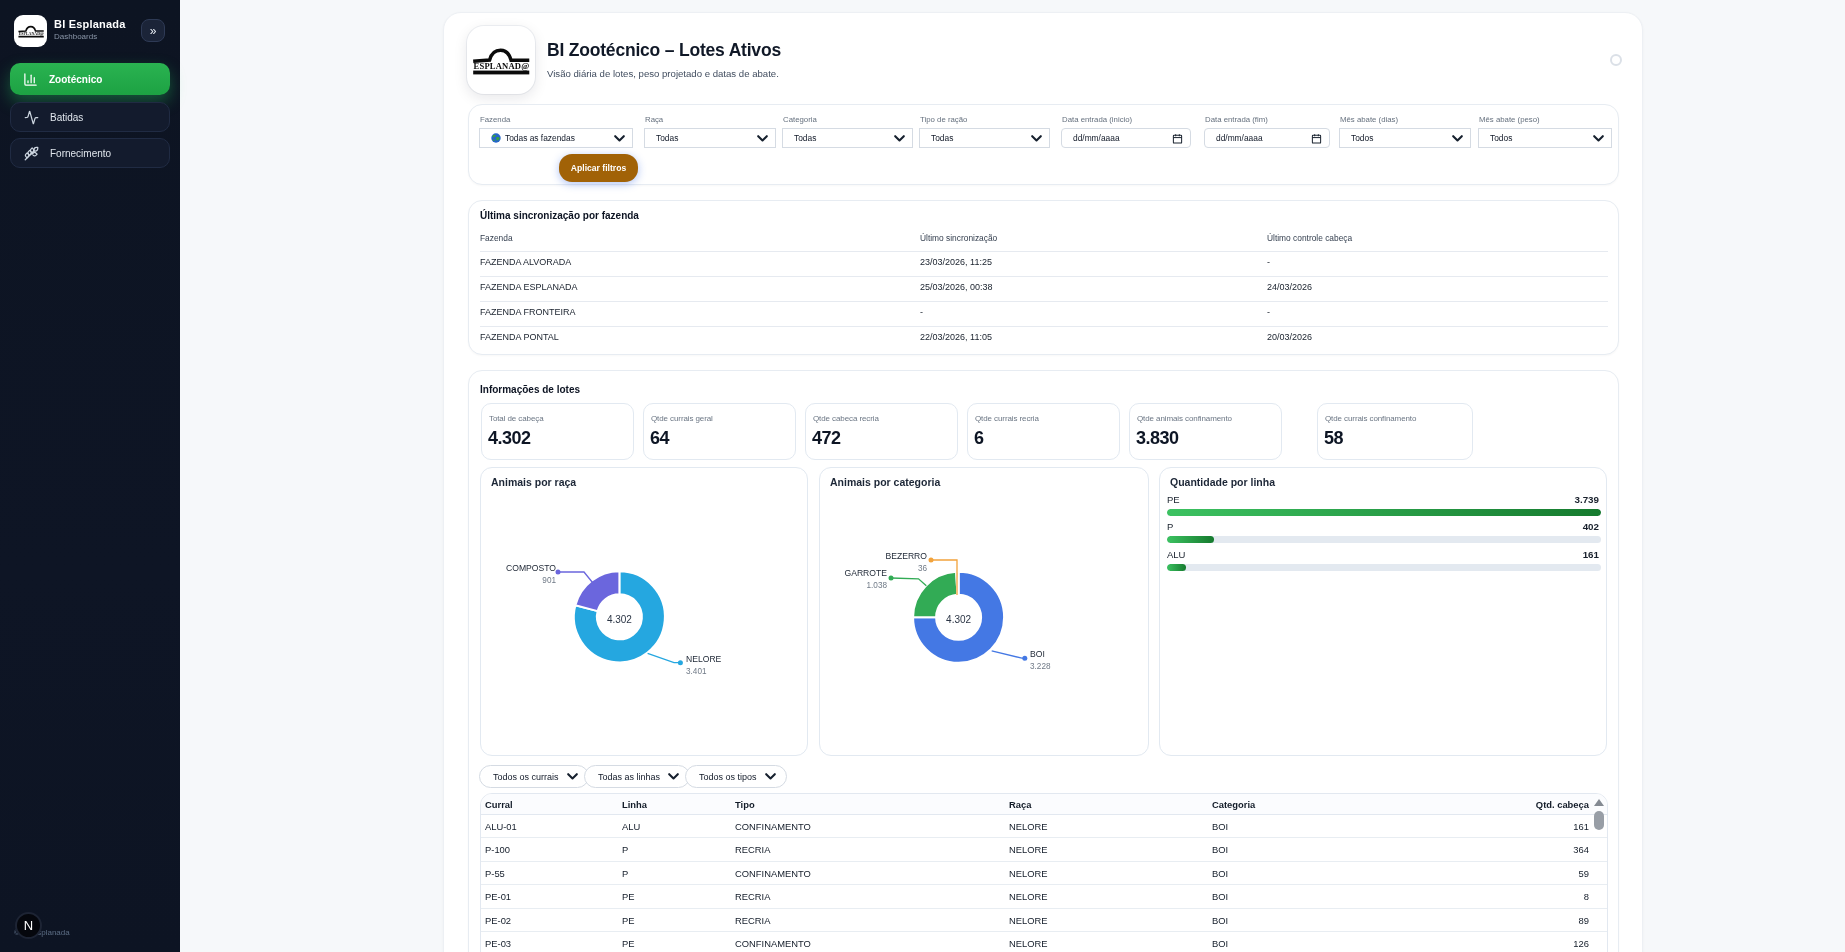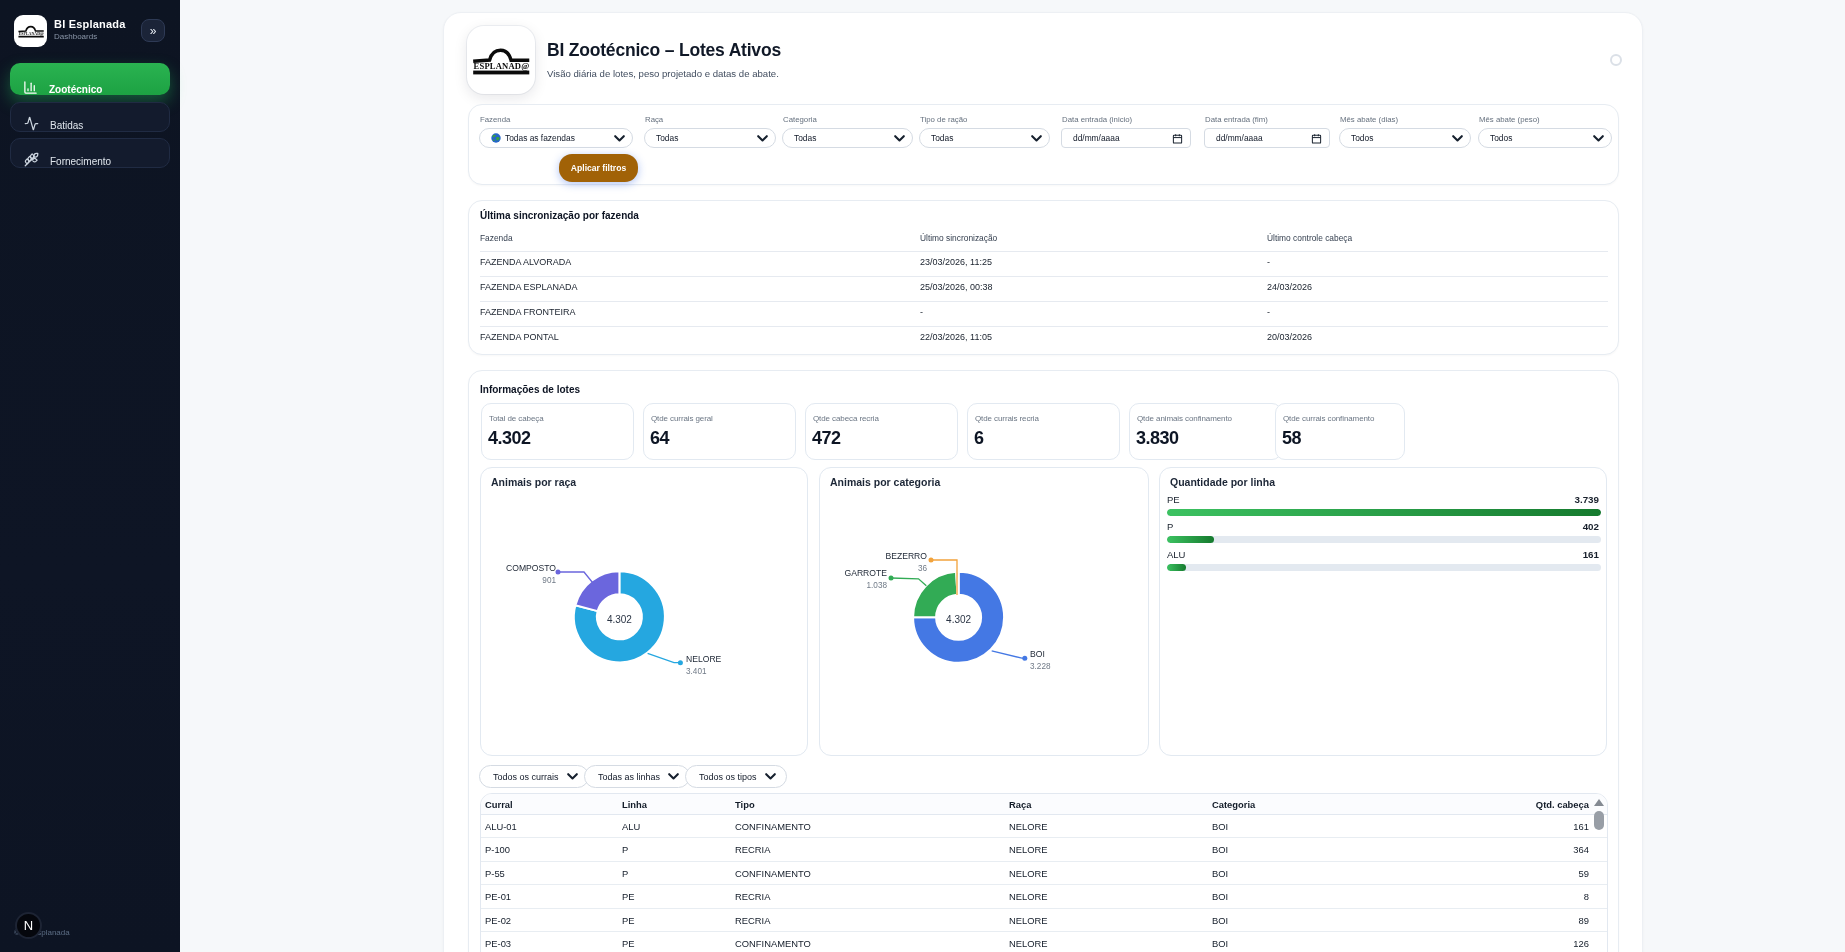--- a/index.html
+++ b/index.html
@@ -7,21 +7,21 @@
 .side { position:absolute; left:0; top:0; width:180px; height:952px;
   background:linear-gradient(180deg,#0d1422 0%,#0e1525 60%,#0d1423 100%); }
 .slogo { position:absolute; left:14px; top:15px; width:33px; height:32px;
   background:#fff; border-radius:9px; display:flex; align-items:center; justify-content:center; }
 .sbrand { position:absolute; left:54px; top:18px; color:#fff; font-size:11px; font-weight:bold; letter-spacing:.2px; }
 .sdash { position:absolute; left:54px; top:32px; color:#8a96a8; font-size:8px; }
 .scol { position:absolute; left:141px; top:19px; width:24px; height:23px; border-radius:8px;
   background:#1b2438; border:1px solid #2e3a55; color:#e6ebf2; font-size:12px;
   display:flex; align-items:center; justify-content:center; }
 .mi { position:absolute; left:10px; width:160px; border-radius:10px; display:flex;
-  align-items:flex-end; padding-left:13px; gap:11px; font-size:10px; }
+  align-items:center; padding-left:13px; gap:11px; font-size:10px; }
 .mi svg { flex:none; }
 .mi.on { top:63px; height:32px; background:linear-gradient(180deg,#2ab351,#1da243);
   color:#fff; font-weight:bold; box-shadow:0 7px 16px rgba(34,197,94,.38); }
 .mi.off { background:#131b2d; border:1px solid #202b43; color:#dfe5ec; }
 .foot { position:absolute; left:14px; top:928px; color:#5c6d84; font-size:8px; }
 .ncirc { position:absolute; left:15px; top:912px; width:27px; height:27px; border-radius:50%;
   background:#05070d; border:2px solid #1d2434; color:#fff; font-size:13px;
   display:flex; align-items:center; justify-content:center; }
 .page { position:absolute; left:443px; top:12px; width:1200px; height:990px;
   background:#fff; border-radius:18px; border:1px solid #edf0f4;
@@ -29,21 +29,21 @@
 .hlogo { position:absolute; left:23px; top:13px; width:68px; height:68px; background:#fff;
   border-radius:17px; box-shadow:0 4px 14px rgba(15,23,42,.10), 0 0 0 1px #f0f2f5;
   display:flex; align-items:center; justify-content:center; }
 .htitle { position:absolute; left:103px; top:27px; font-size:17.5px; font-weight:bold; color:#101827; letter-spacing:-0.2px; }
 .hsub { position:absolute; left:103px; top:55px; font-size:9.6px; color:#414d5f; }
 .spin { position:absolute; left:1166px; top:41px; width:12px; height:12px; border-radius:50%; border:2px solid #dbe0e7; }
 .card { position:absolute; left:24px; width:1151px; background:#fff;
   border:1px solid #e7ecf2; border-radius:14px; box-shadow:0 1px 2px rgba(15,23,42,.03); }
 .fcard { top:91px; height:81px; }
 .flab { position:absolute; top:102px; font-size:7.8px; color:#65707e; }
-.sel { position:absolute; top:115px; height:20px; border:1px solid #d5dbe3; border-radius:10px;
+.sel { position:absolute; top:115px; height:20px; border:1px solid #d5dbe3; border-radius:0;
   background:#fff; display:flex; align-items:center; padding:0 7px 0 11px; font-size:8.4px; color:#101827; }
 .sel span { flex:1; white-space:nowrap; overflow:hidden; }
 .sel .chv { flex:none; margin-left:4px; }
 .sel.date { border-radius:4px; }
 .btn { position:absolute; left:115px; top:141px; width:79px; height:28px; border-radius:13px;
   background:#a16207; color:#fff; font-size:8.6px; font-weight:bold;
   display:flex; align-items:center; justify-content:center;
   box-shadow:0 2px 9px rgba(44,97,230,.38); }
 .scard { top:187px; height:155px; }
 .ctitle { position:absolute; font-size:10px; font-weight:bold; color:#0c1322; }
@@ -245,21 +245,21 @@
       <div class="sval">472</div>
     </div>
     <div class="stat" style="left:523px;width:153px">
       <div class="slab">Qtde currais recria</div>
       <div class="sval">6</div>
     </div>
     <div class="stat" style="left:685px;width:153px">
       <div class="slab">Qtde animais confinamento</div>
       <div class="sval">3.830</div>
     </div>
-    <div class="stat" style="left:831px;width:130px">
+    <div class="stat" style="left:873px;width:156px">
       <div class="slab">Qtde currais confinamento</div>
       <div class="sval">58</div>
     </div>
   <div class="chart" style="left:36px;width:328px">
     <div class="chtitle">Animais por raça</div>
     <svg width="328" height="289" style="position:absolute;left:0;top:0">
         <path d="M138.40 103.30 A45.5 45.5 0 1 1 94.38 137.30 L116.63 143.11 A22.5 22.5 0 1 0 138.40 126.30 Z" fill="#25a7e0" stroke="#fff" stroke-width="2"></path>
         <path d="M94.38 137.30 A45.5 45.5 0 0 1 138.40 103.30 L138.40 126.30 A22.5 22.5 0 0 0 116.63 143.11 Z" fill="#6b66dd" stroke="#fff" stroke-width="2"></path>
 <polyline points="111.5,114.5 103,104 77,104" fill="none" stroke="#6b66dd" stroke-width="1.3"></polyline>
 <circle cx="77" cy="104" r="2.5" fill="#6b66dd"></circle>

